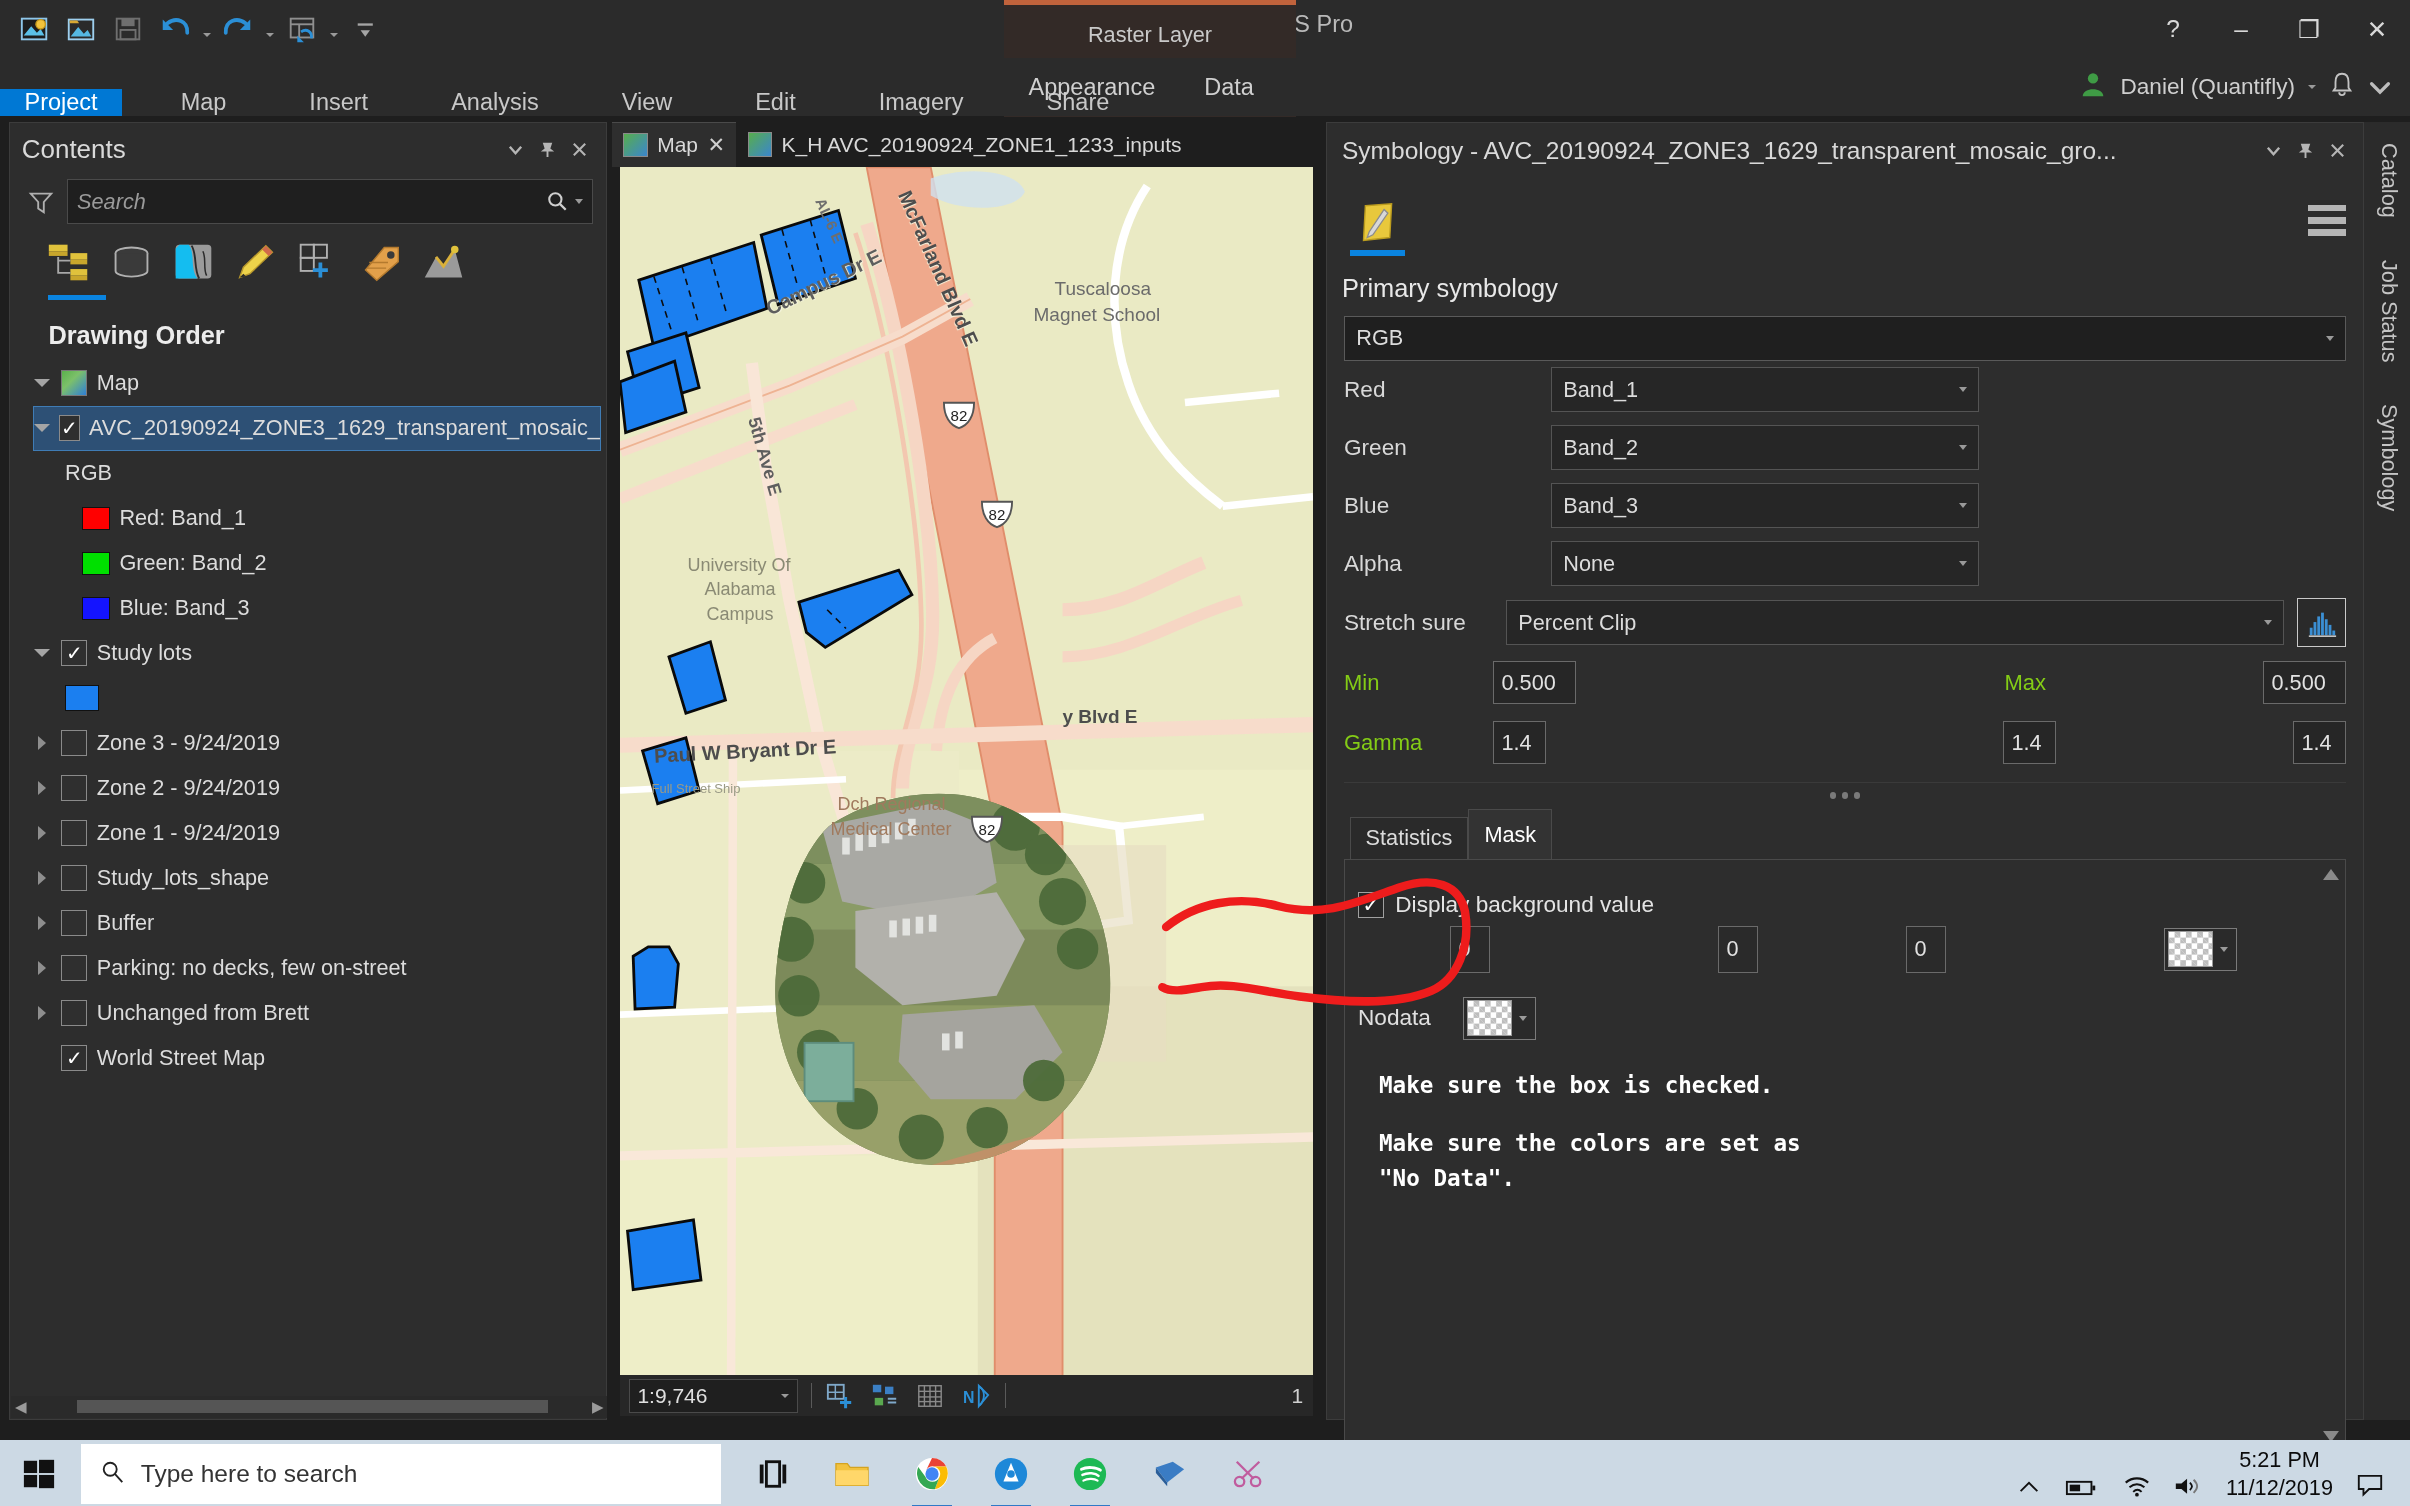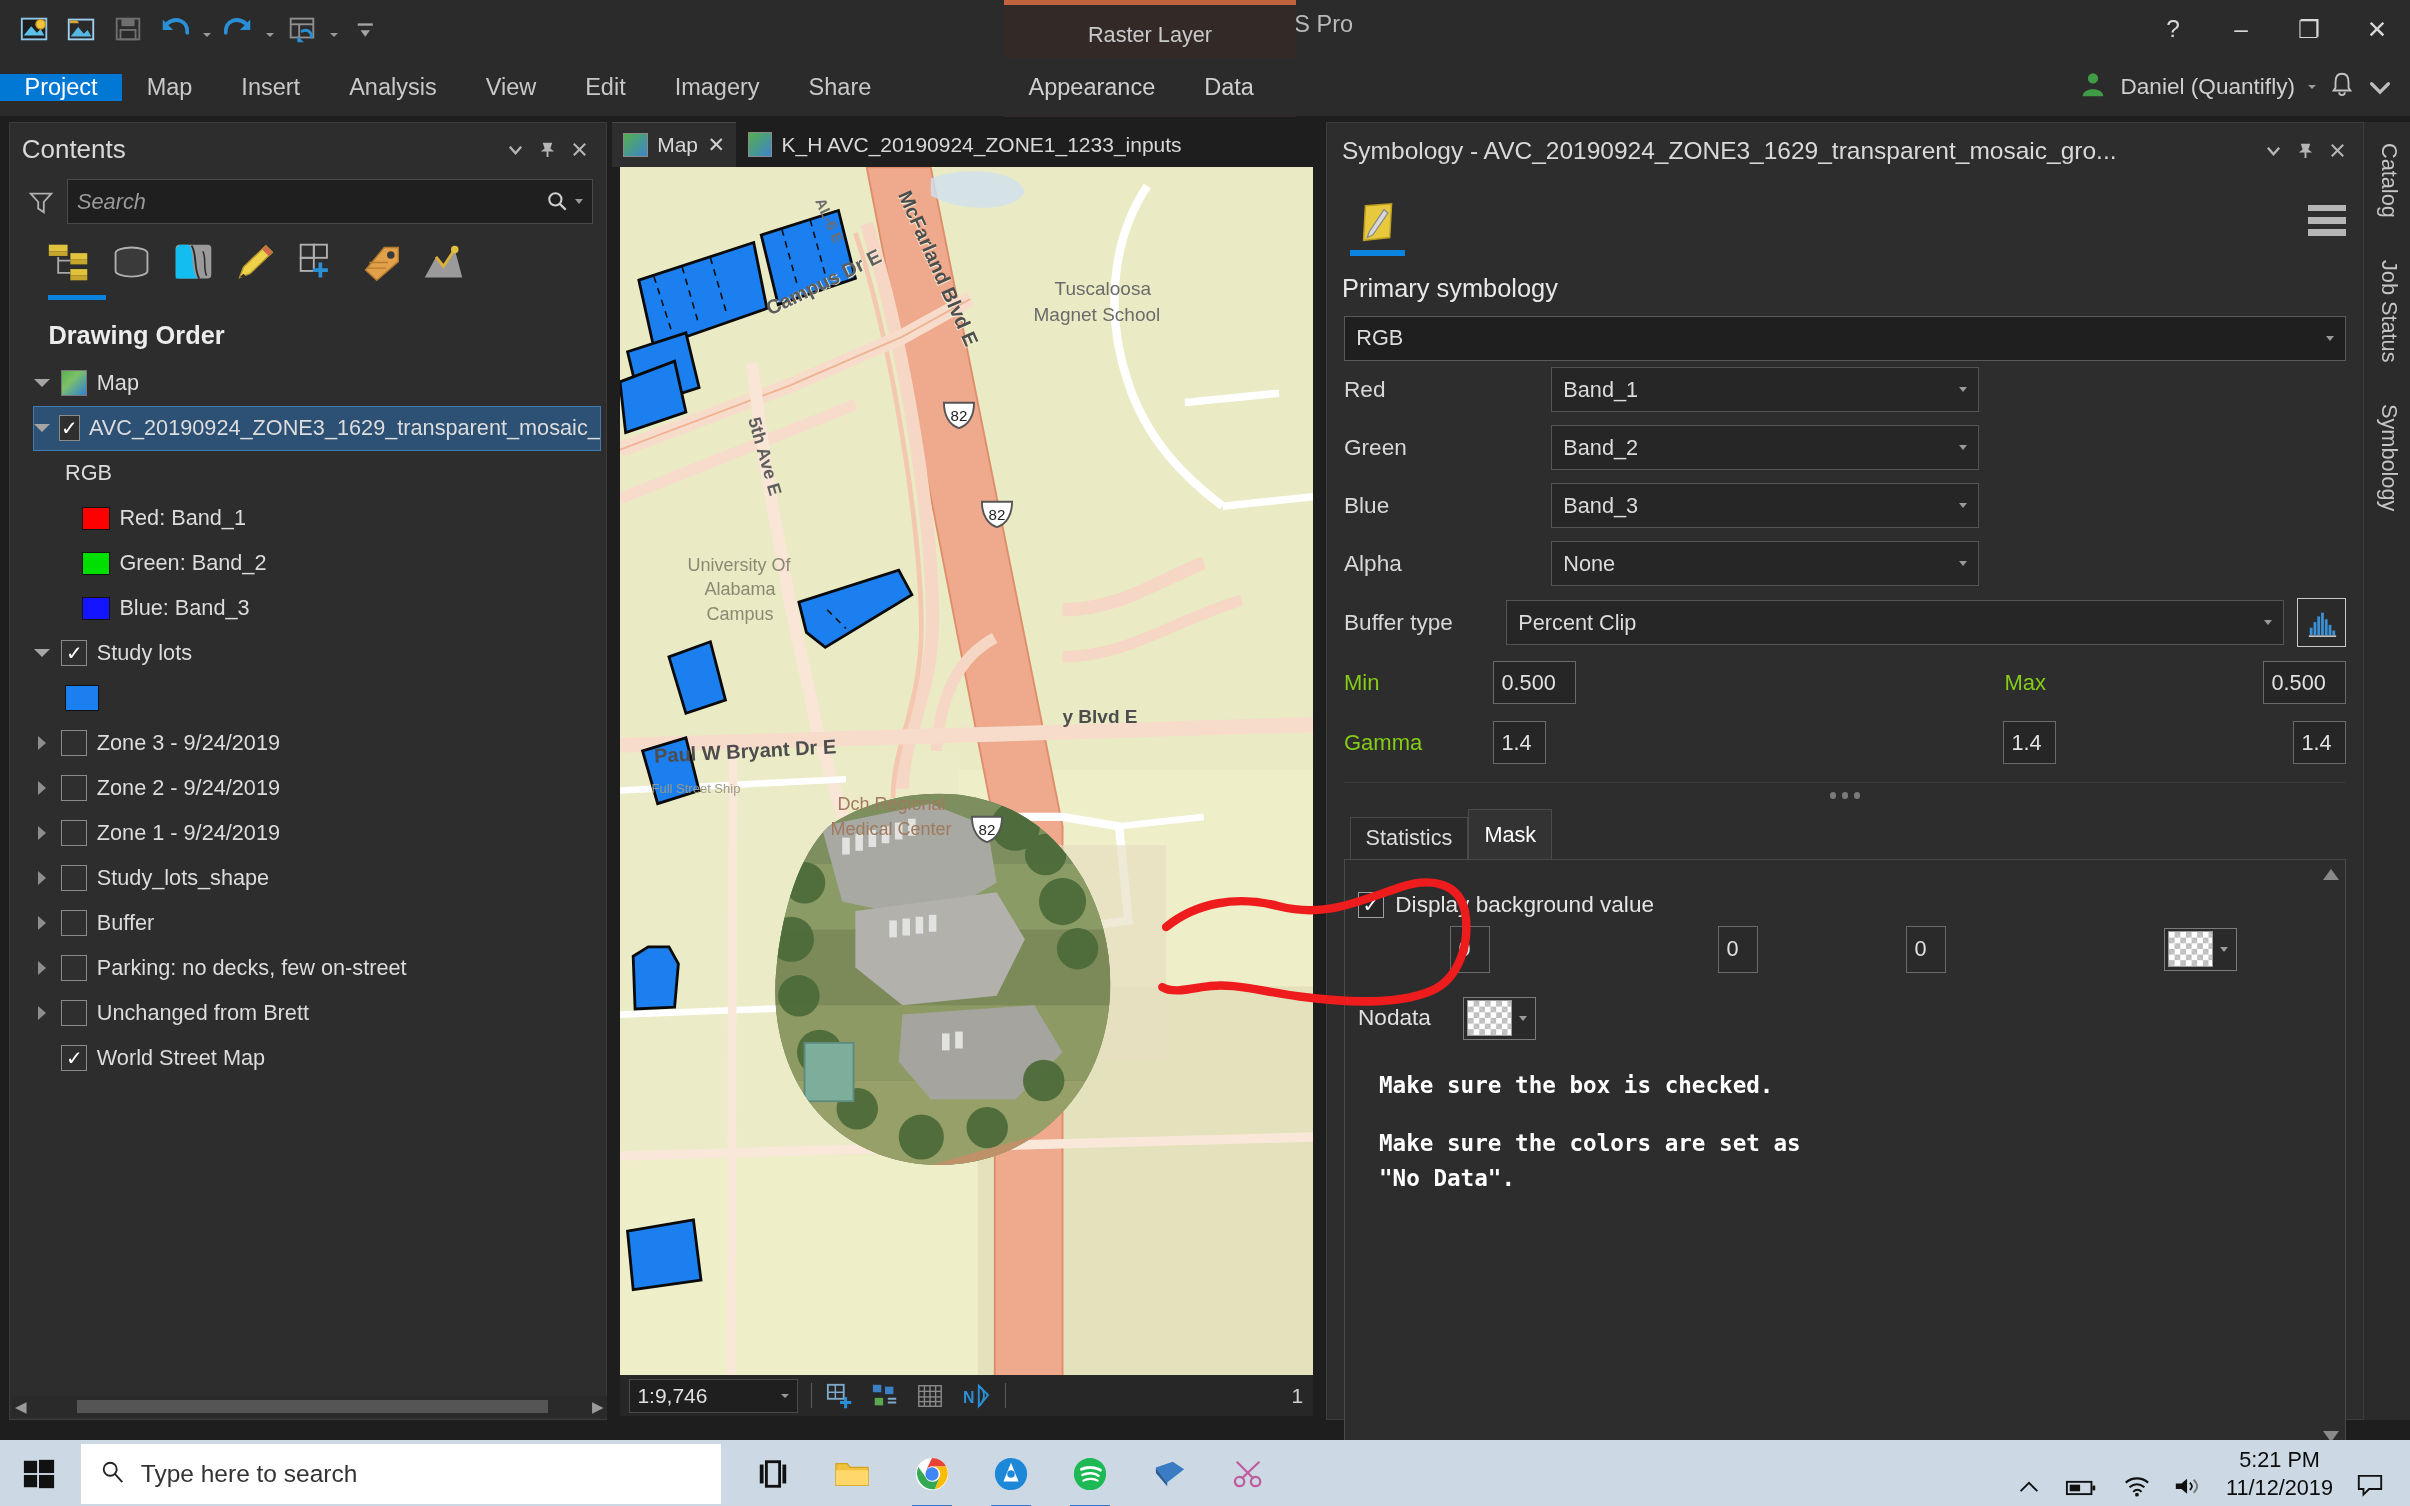--- a/index.html
+++ b/index.html
@@ -27,21 +27,21 @@
     position:absolute; left:1004px; top:0; width:292px; height:117px;
     background:#332a27; border-top:5.6px solid #c1633c;
   }
   .ctx-group-label { text-align:center; font-size:21.7px; color:#c9c9c9; margin-top:17px; }
   .win-ctrls { position:absolute; right:0; top:0; height:58px; display:flex; align-items:center; }
   .win-btn { width:68px; height:58px; display:flex; align-items:center; justify-content:center; color:#d8d8d8; font-size:24.5px;}
 
   
   .ribbon {
     position:absolute; left:0; top:58px; width:2411px; height:58px;
-    background:#2b2b2b; display:flex; align-items:center;
+    background:#2b2b2b; display:flex; align-items:flex-end;gap:34px;
   }
   .tab {
     display:flex; align-items:center; padding:0 24.5px; font-size:23.5px; color:#c8c8c8;
     white-space:nowrap;
   }
   .tab.project { background:#0078d4; color:#fff; }
   .ctx-tabs { position:absolute; left:1004px; top:58px; height:58px; display:flex; }
   .ctx-tabs .tab { color:#d0d0d0; }
   .acct {
     position:absolute; right:56px; top:58px; height:58px; display:flex; align-items:center; gap:13px;
@@ -757,21 +757,21 @@
     </div>
     <div class="frow">
       <span class="lab">Alpha</span>
       <div class="combo">
         <span class="v">None</span>
         <span class="mini-caret"></span>
       </div>
     </div>
 
     <div class="stretch-row">
-      <span class="lab">Buffer type</span>
+      <span class="lab">Stretch sure</span>
       <div class="combo-wide">
         <span class="v" style="flex:1;font-size:21.7px;color:#dcdcdc">Percent Clip</span>
         <span class="mini-caret"></span>
       </div>
       <div class="hist-btn">
         <svg width="32" height="32" viewBox="0 0 34 34">
             <g fill="#3b8fd4">
               <rect x="4" y="22" width="3" height="8"></rect>
               <rect x="8" y="16" width="3" height="14"></rect>
               <rect x="12" y="10" width="3" height="20"></rect>

